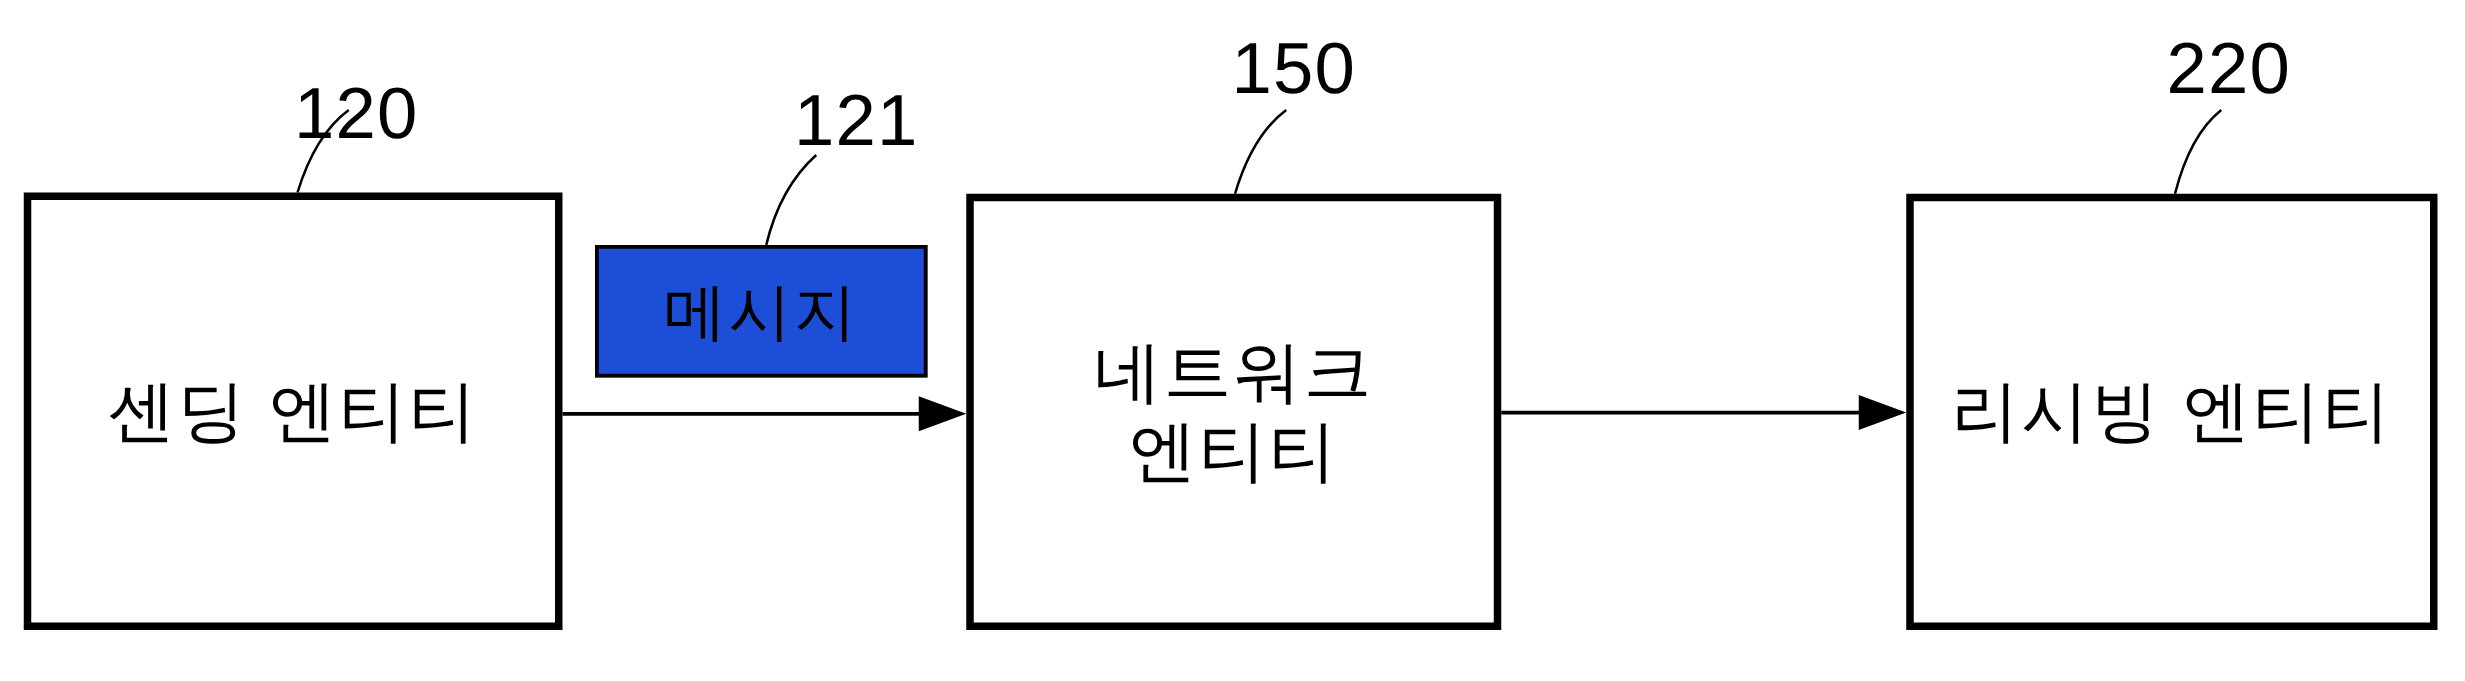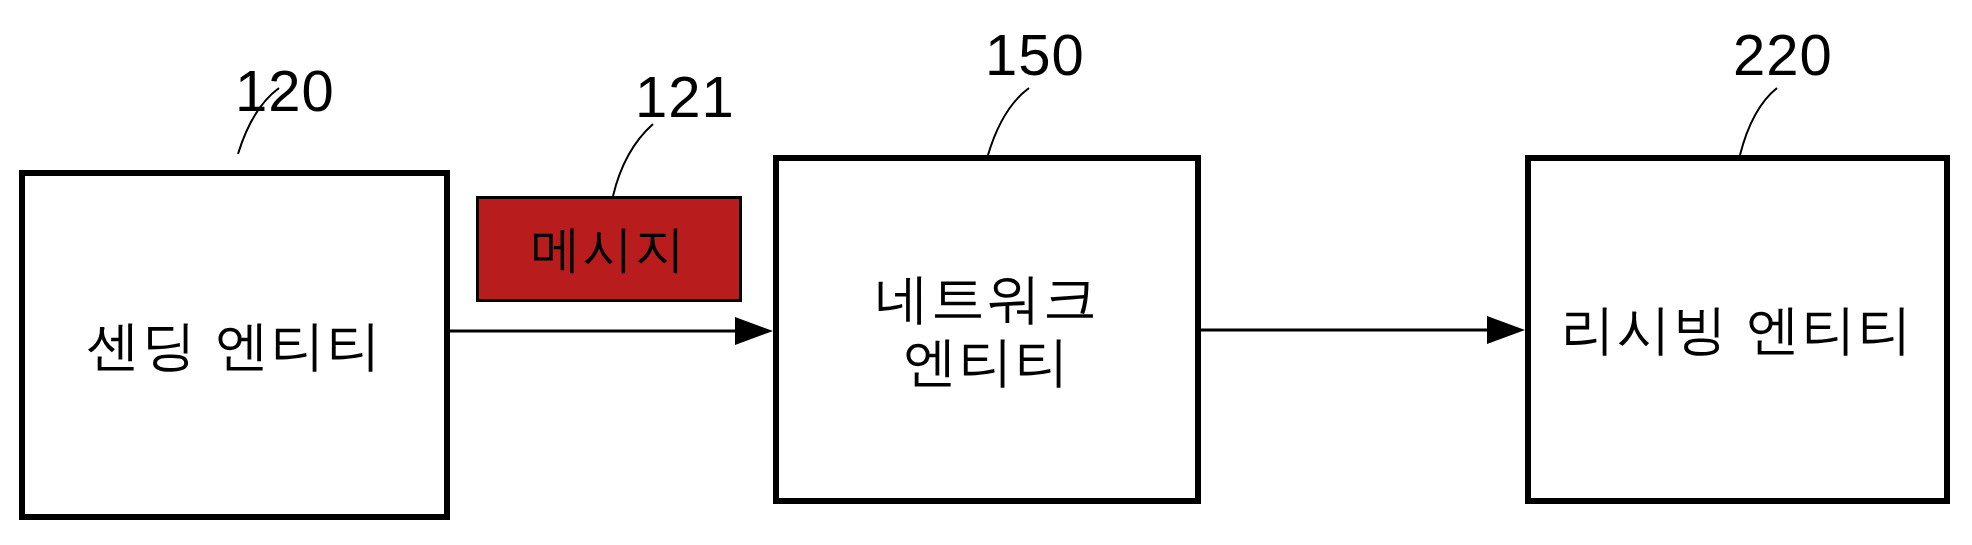--- a/index.html
+++ b/index.html
@@ -36,28 +36,28 @@
     text-align: center;
     z-index: 2;
   }
   .entity-box .box-label {
     font-size: 54px;
     letter-spacing: 2px;
     line-height: 1.15;
     white-space: pre-line;
     color: #000000;
   }
-  .box-sending   { left: 19px;   top: 170px; width: 431px; height: 350px; align-items: center; }
+  .box-sending   { left: 19px;   top: 154px; width: 431px; height: 350px; align-items: center; }
   .box-network   { left: 773px;  top: 155px; width: 428px; height: 349px; }
   .box-receiving { left: 1525px; top: 155px; width: 425px; height: 349px; }
   .msg-box {
     position: absolute;
     box-sizing: border-box;
     border: 3px solid #000000;
-    background: #b91c1c;
+    background: #1d4ed8;
     display: flex;
     align-items: center;
     justify-content: center;
     text-align: left;
     z-index: 2;
     left: 476px; top: 196px; width: 266px; height: 106px;
   }
   .msg-box .box-label {
     font-size: 50px;
     letter-spacing: 2px;

